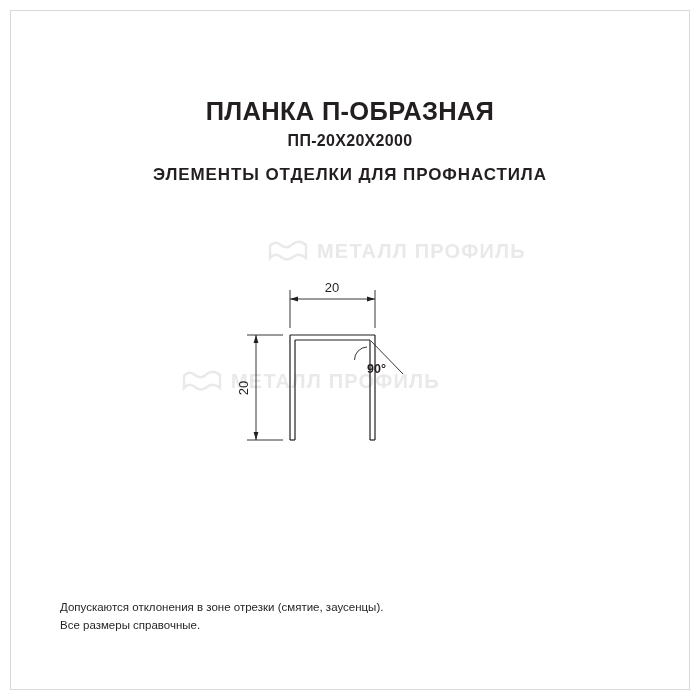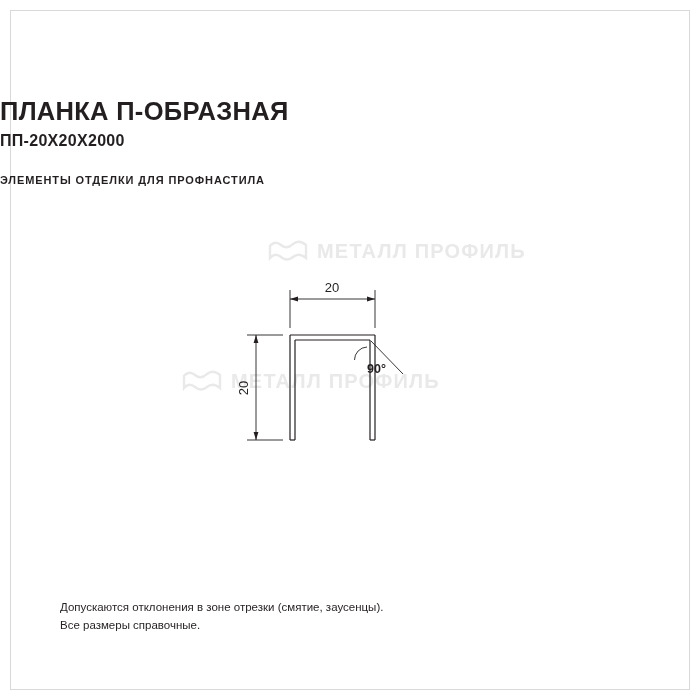--- a/index.html
+++ b/index.html
@@ -27,37 +27,37 @@
     width: 680px;
     height: 680px;
     border: 1px solid #d9d9d9;
     box-sizing: border-box;
   }
   .title-block {
     position: absolute;
     left: 0;
     top: 96px;
     width: 700px;
-    text-align: left;
+    text-align: center;
   }
   .title-line1 {
     font-size: 25.5px;
     font-weight: bold;
     letter-spacing: 0.3px;
     line-height: 30px;
   }
   .title-line2 {
     font-size: 16px;
     font-weight: bold;
     letter-spacing: 0.3px;
     line-height: 30px;
   }
   .subtitle {
-    margin-top: 18px;
-    font-size: 11px;
+    margin-top: 9px;
+    font-size: 17px;
     font-weight: bold;
     letter-spacing: 0.9px;
   }
   .drawing-area {
     position: absolute;
     left: 135px;
     top: 200px;
     width: 420px;
     height: 300px;
   }

